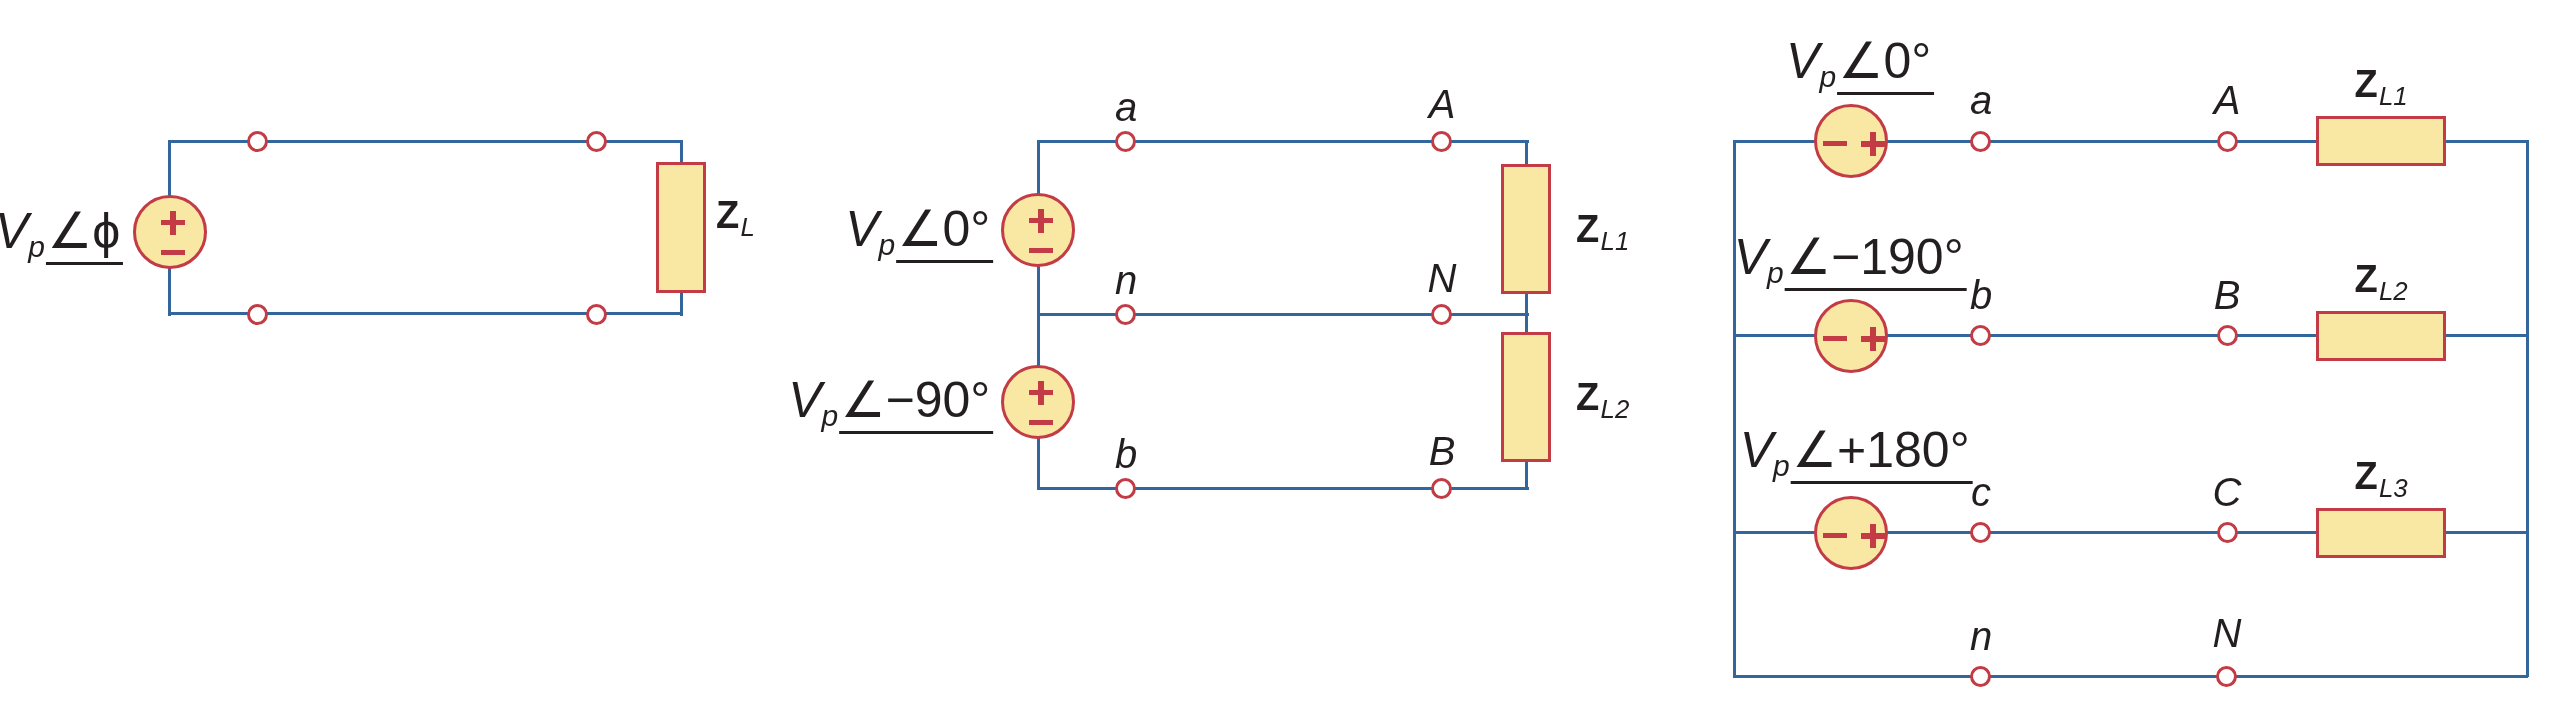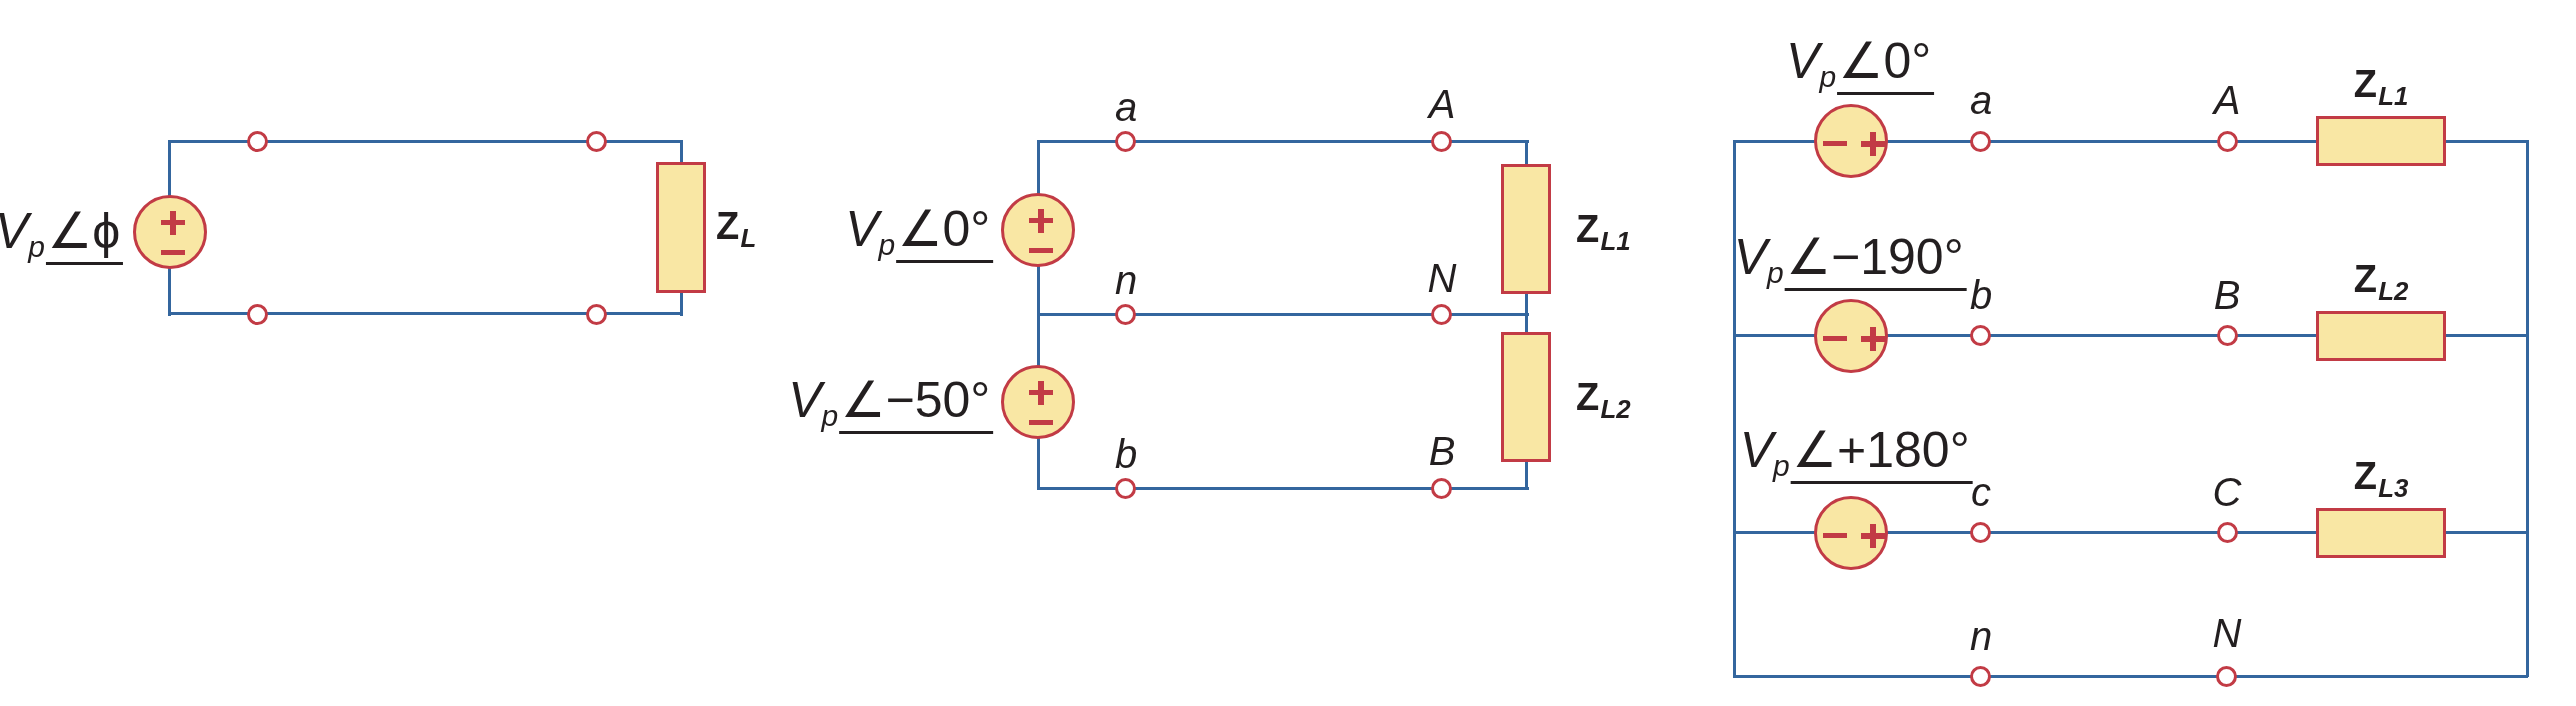--- a/index.html
+++ b/index.html
@@ -17,21 +17,21 @@
   .picon .bh{left:0;top:9.3px;width:24px;height:5.3px;}
   .picon .bv{left:9.3px;top:0;width:5.3px;height:24px;}
   .micon{position:absolute;width:24px;height:5.3px;background:var(--outline,#c23b45);}
   .slabel{position:absolute;white-space:nowrap;font-size:50px;line-height:1;}
   .slabel .base{font-style:italic;}
   .slabel .sub{font-style:italic;font-size:0.6em;position:relative;top:0.3em;margin-right:0.04em;}
   .slabel .ang{font-style:normal;border-bottom:3.3px solid var(--text,#231f20);padding:0 2.7px 2.7px 1.3px;}
   .right-anchor{transform:translate(-100%,-50%);}
   .center-anchor{transform:translate(-50%,-50%);}
   .zlabel{position:absolute;white-space:nowrap;font-size:38px;line-height:1;font-weight:bold;}
-  .zlabel .zsub{font-weight:bold;font-style:italic;font-size:0.68em;position:relative;top:0.3em;margin-left:1.3px;}
+  .zlabel .zsub{font-weight:normal;font-style:italic;font-size:0.68em;position:relative;top:0.3em;margin-left:1.3px;}
   .tletter{position:absolute;font-style:italic;font-size:40px;line-height:1;transform:translate(-50%,-50%);}
 </style>
 </head>
 <body>
 
 <div class="canvas">
 
   <div>
     <div class="wire" style="left:168px;top:140px;width:514px;height:3.3px"></div>
     <div class="wire" style="left:168px;top:312px;width:514px;height:3.3px"></div>
@@ -47,21 +47,21 @@
     </div>
 
     <span class="slabel right-anchor" style="left:123px;top:231px"><span class="base">V</span><span class="sub">p</span><span class="ang">∠ϕ</span></span>
 
     <div class="term" style="left:247px;top:131px"></div>
     <div class="term" style="left:586px;top:131px"></div>
     <div class="term" style="left:247px;top:304px"></div>
     <div class="term" style="left:586px;top:304px"></div>
 
     <div class="load" style="left:656px;top:162px;width:50px;height:131px"></div>
-    <span class="zlabel" style="left:716px;top:226px;transform:translateY(-50%)"><span>Z</span><span class="zsub">L</span></span>
+    <span class="zlabel" style="left:716px;top:215px;transform:translateY(-50%)"><span>Z</span><span class="zsub">L</span></span>
   </div>
 
   <div>
     <div class="wire" style="left:1037px;top:140px;width:492px;height:3.3px"></div>
     <div class="wire" style="left:1037px;top:313px;width:492px;height:3.3px"></div>
     <div class="wire" style="left:1037px;top:487px;width:492px;height:3.3px"></div>
     <div class="wire" style="left:1037px;top:140px;width:3.3px;height:350px"></div>
     <div class="wire" style="left:1525px;top:140px;width:3.3px;height:350px"></div>
 
     <div class="src" style="left:1001px;top:193px">
@@ -73,21 +73,21 @@
     </div>
     <div class="src" style="left:1001px;top:365px">
       <span class="picon" style="left:25px;top:12.6px">
           <i class="bh"></i>
           <i class="bv"></i>
         </span>
       <span class="micon" style="left:25px;top:52px"></span>
     </div>
 
     <span class="slabel right-anchor" style="left:993px;top:229px"><span class="base">V</span><span class="sub">p</span><span class="ang">∠0°</span></span>
-    <span class="slabel right-anchor" style="left:993px;top:400px"><span class="base">V</span><span class="sub">p</span><span class="ang">∠−50°</span></span>
+    <span class="slabel right-anchor" style="left:993px;top:400px"><span class="base">V</span><span class="sub">p</span><span class="ang">∠−90°</span></span>
 
     <div class="term" style="left:1115px;top:131px"></div>
     <div class="term" style="left:1431px;top:131px"></div>
     <div class="term" style="left:1115px;top:304px"></div>
     <div class="term" style="left:1431px;top:304px"></div>
     <div class="term" style="left:1115px;top:478px"></div>
     <div class="term" style="left:1431px;top:478px"></div>
 
     <span class="tletter" style="left:1126px;top:107px">a</span>
     <span class="tletter" style="left:1442px;top:104px">A</span>

